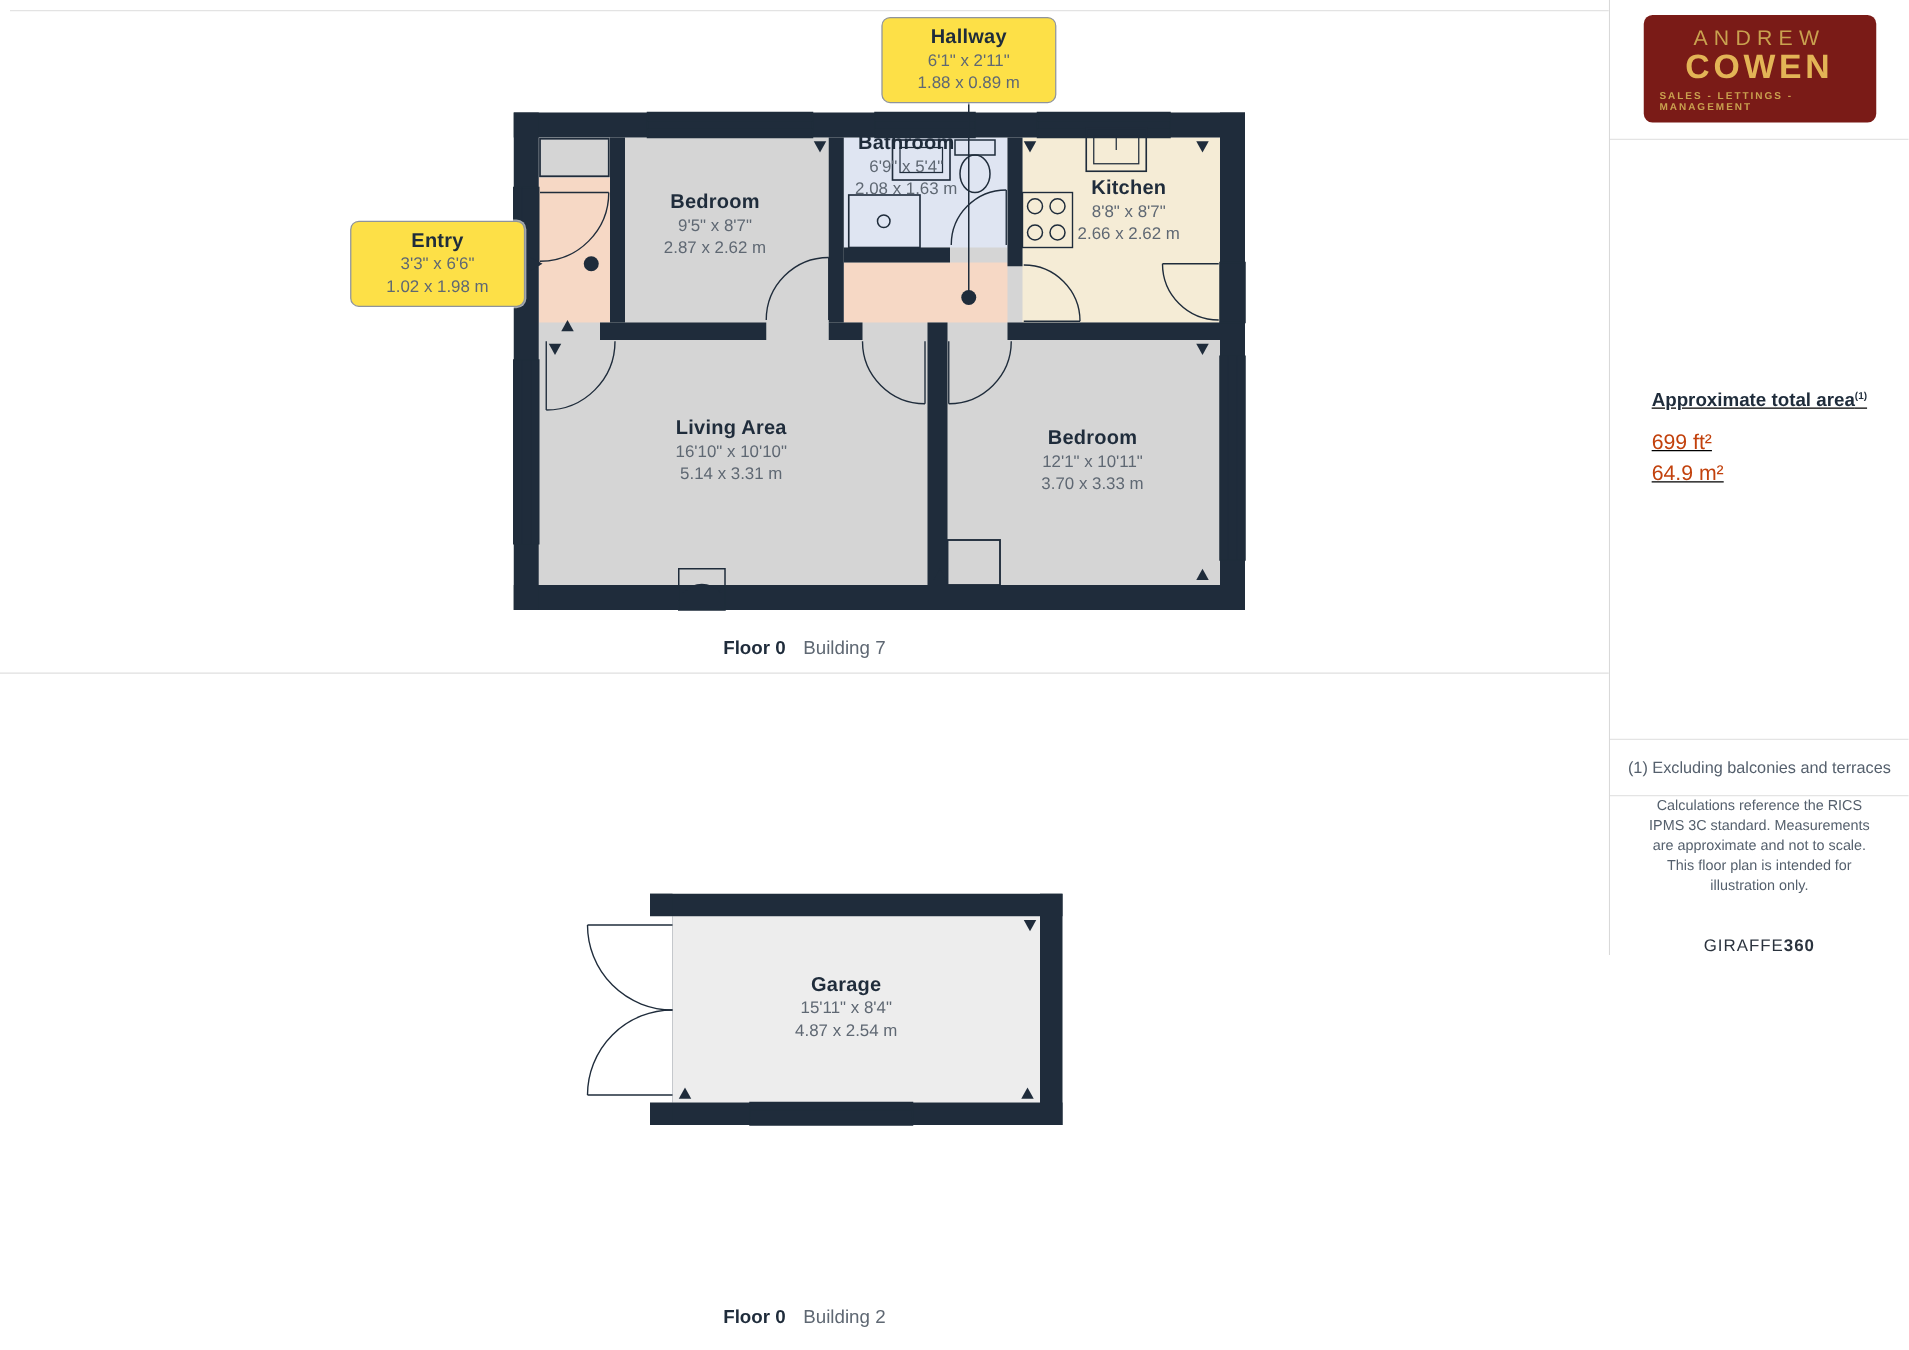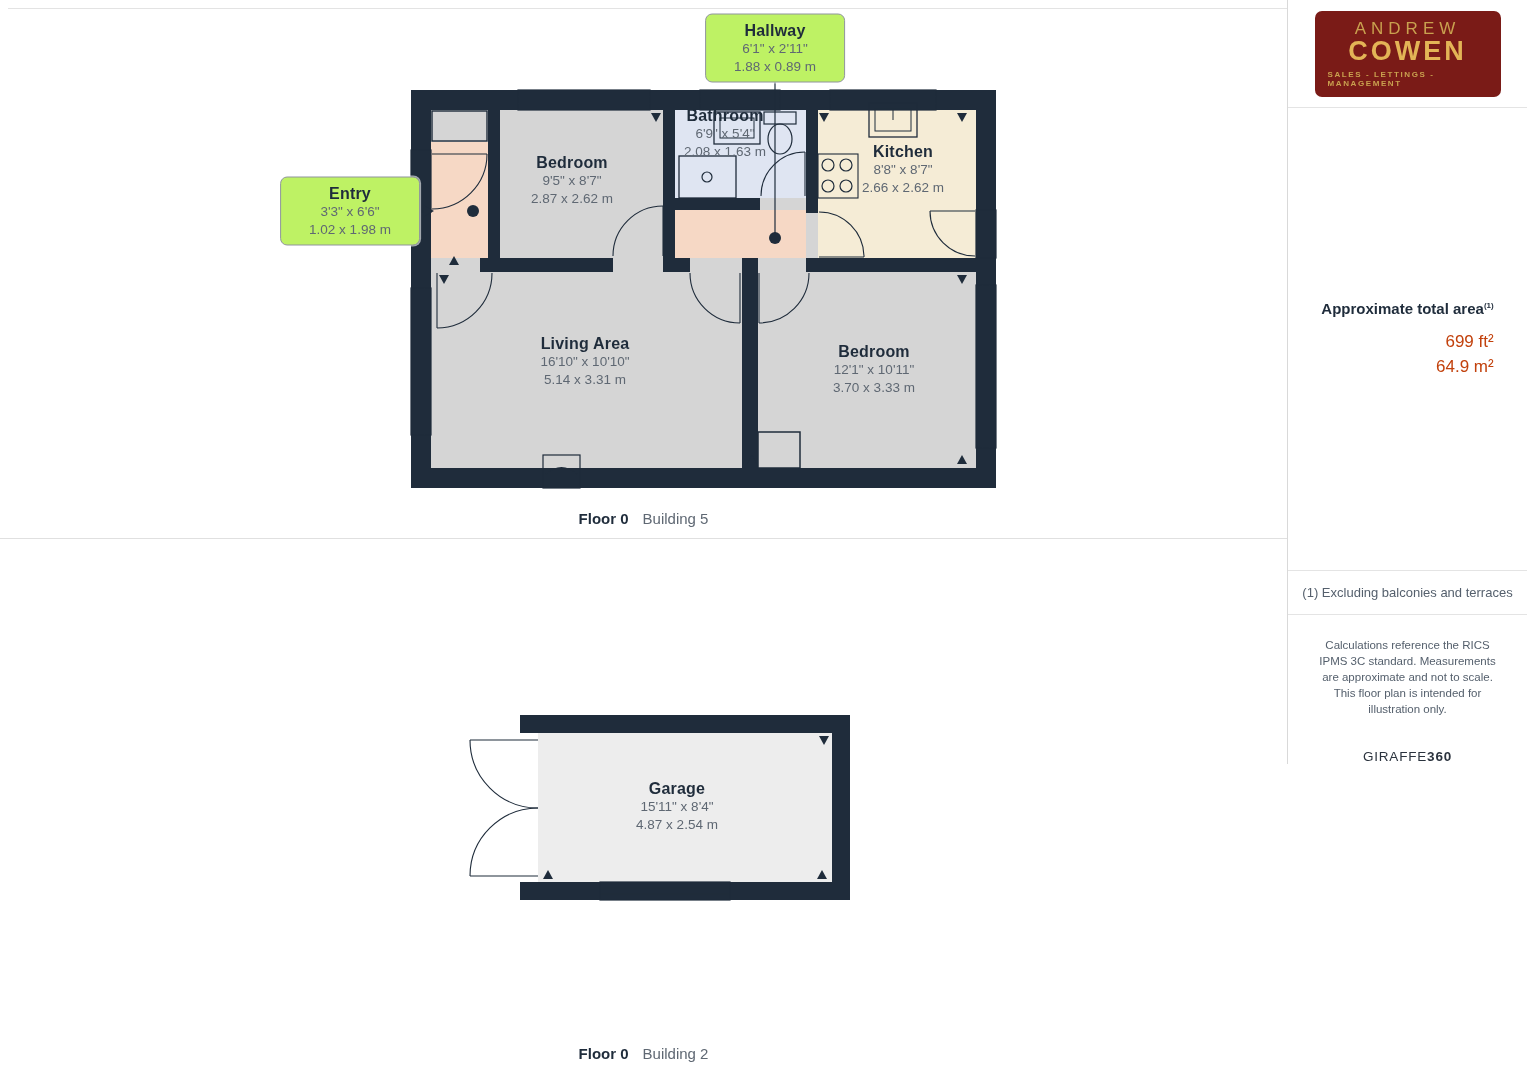--- a/index.html
+++ b/index.html
@@ -8,41 +8,41 @@
 
   
   .main { position:relative; width:1287px; height:1080px; background:#fff; }
   .top-rule { position:absolute; left:8px; top:8px; right:0; height:1px; background:#e3e3e3; }
   .section-divider { position:absolute; left:0; top:538px; width:1287px; height:1px; background:#e0e0e0; }
   .plan-svg { position:absolute; left:0; top:0; }
 
   .room-label { position:absolute; transform:translate(-50%,-50%); text-align:center; z-index:3; white-space:nowrap; }
   .rl-name { font-size:16px; font-weight:700; color:var(--label-dark,#1f2c3b); line-height:19px; letter-spacing:.2px; }
   .rl-dim  { font-size:13.5px; color:var(--label-gray,#5f6873); line-height:18px; }
-  .room-label.boxed { background:#bef264; border:1px solid #8f949c; border-radius:7px; padding:6px 28px; box-shadow:0 0 0 1px rgba(255,255,255,.6); }
+  .room-label.boxed { background:#fde047; border:1px solid #8f949c; border-radius:7px; padding:6px 28px; box-shadow:0 0 0 1px rgba(255,255,255,.6); }
 
   .plan-caption { position:absolute; left:0; width:100%; text-align:center; z-index:3; }
   .cap-floor { font-size:15px; font-weight:700; color:var(--label-dark,#1f2c3b); margin-right:14px; }
   .cap-building { font-size:15px; color:var(--label-gray,#5f6873); }
 
   
   .sidebar { width:240px; height:764px; border-left:1px solid #d9d9d9; display:flex; flex-direction:column; background:#fff; }
   .sb-logo-region { height:160px; display:flex; align-items:center; justify-content:center; }
   .logo { width:186px; height:86px; background:var(--logo-bg,#7a1b17); border-radius:7px; display:flex; flex-direction:column; align-items:center; justify-content:center; }
   .logo-line1 { color:var(--logo-gold-light,#c9a14f); font-size:17px; letter-spacing:5px; font-weight:400; }
   .logo-line2 { color:var(--logo-gold,#e3b456); font-size:27px; letter-spacing:3px; font-weight:800; margin-top:-3px; }
   .logo-tagline { color:var(--logo-gold-light,#c9a14f); font-size:8px; letter-spacing:1.6px; margin-top:3px; font-weight:700;padding-left:13px; }
   .sb-mid { height:692px; border-top:1px solid #e4e4e4; display:flex; align-items:center; justify-content:center; }
-  .area-block { text-align:right; }
+  .area-block { text-align:left;text-decoration:underline; }
   .area-title { font-size:15px; font-weight:700; color:var(--label-dark,#1f2c3b); margin-bottom:12px; }
   .area-title sup { font-size:8px; font-weight:700; }
   .area-val { font-size:17px; color:#c2410c; line-height:25px; }
   .sb-footnote { height:65px; border-top:1px solid #e4e4e4; display:flex; align-items:center; justify-content:center; }
   .footnote-text { font-size:13px; color:#55606d; }
-  .sb-bottom { flex:1; border-top:1px solid #e4e4e4; display:flex; flex-direction:column; align-items:center; padding-top:22px; }
+  .sb-bottom { flex:1; border-top:1px solid #e4e4e4; display:flex; flex-direction:column; align-items:center; }
   .disclaimer { width:186px; font-size:11.5px; line-height:16px; color:#55606d; text-align:center; }
   .brand { margin-top:32px; font-size:13.5px; color:#2b333e; letter-spacing:.8px; }
   .brand b { font-weight:800; }
 
   svg .wall { fill:var(--wall,#1f2c3b); }
   svg .thin { stroke:var(--wall,#1f2c3b); fill:none; }
 </style>
 </head>
 <body>
 
@@ -262,21 +262,21 @@
       <div class="rl-dim">3.70 x 3.33 m</div>
     </div>
 
     <div class="room-label" style="left:677px;top:806px">
       <div class="rl-name">Garage</div>
       <div class="rl-dim">15'11" x 8'4"</div>
       <div class="rl-dim">4.87 x 2.54 m</div>
     </div>
 
     <div class="plan-caption" style="top:510px">
-      <span class="cap-floor">Floor 0</span><span class="cap-building">Building 5</span>
+      <span class="cap-floor">Floor 0</span><span class="cap-building">Building 7</span>
     </div>
     <div class="plan-caption" style="top:1045px">
       <span class="cap-floor">Floor 0</span><span class="cap-building">Building 2</span>
     </div>
   </div>
 
   <aside class="sidebar">
     <div class="sb-logo-region">
       <div class="logo">
         <div class="logo-line1">ANDREW</div>

